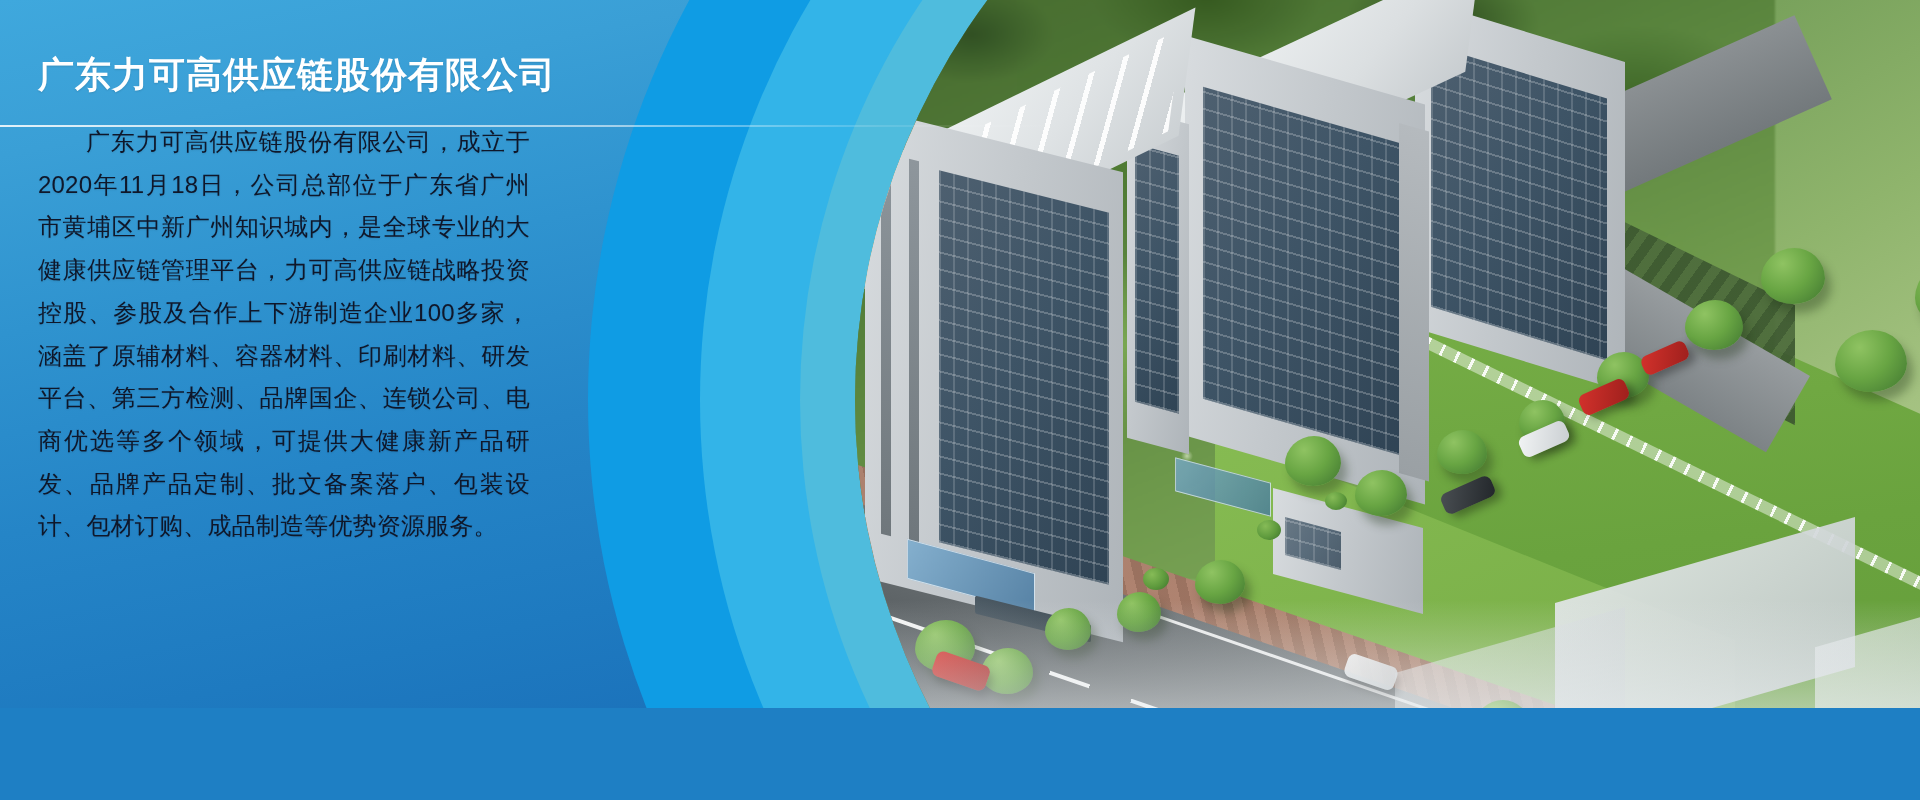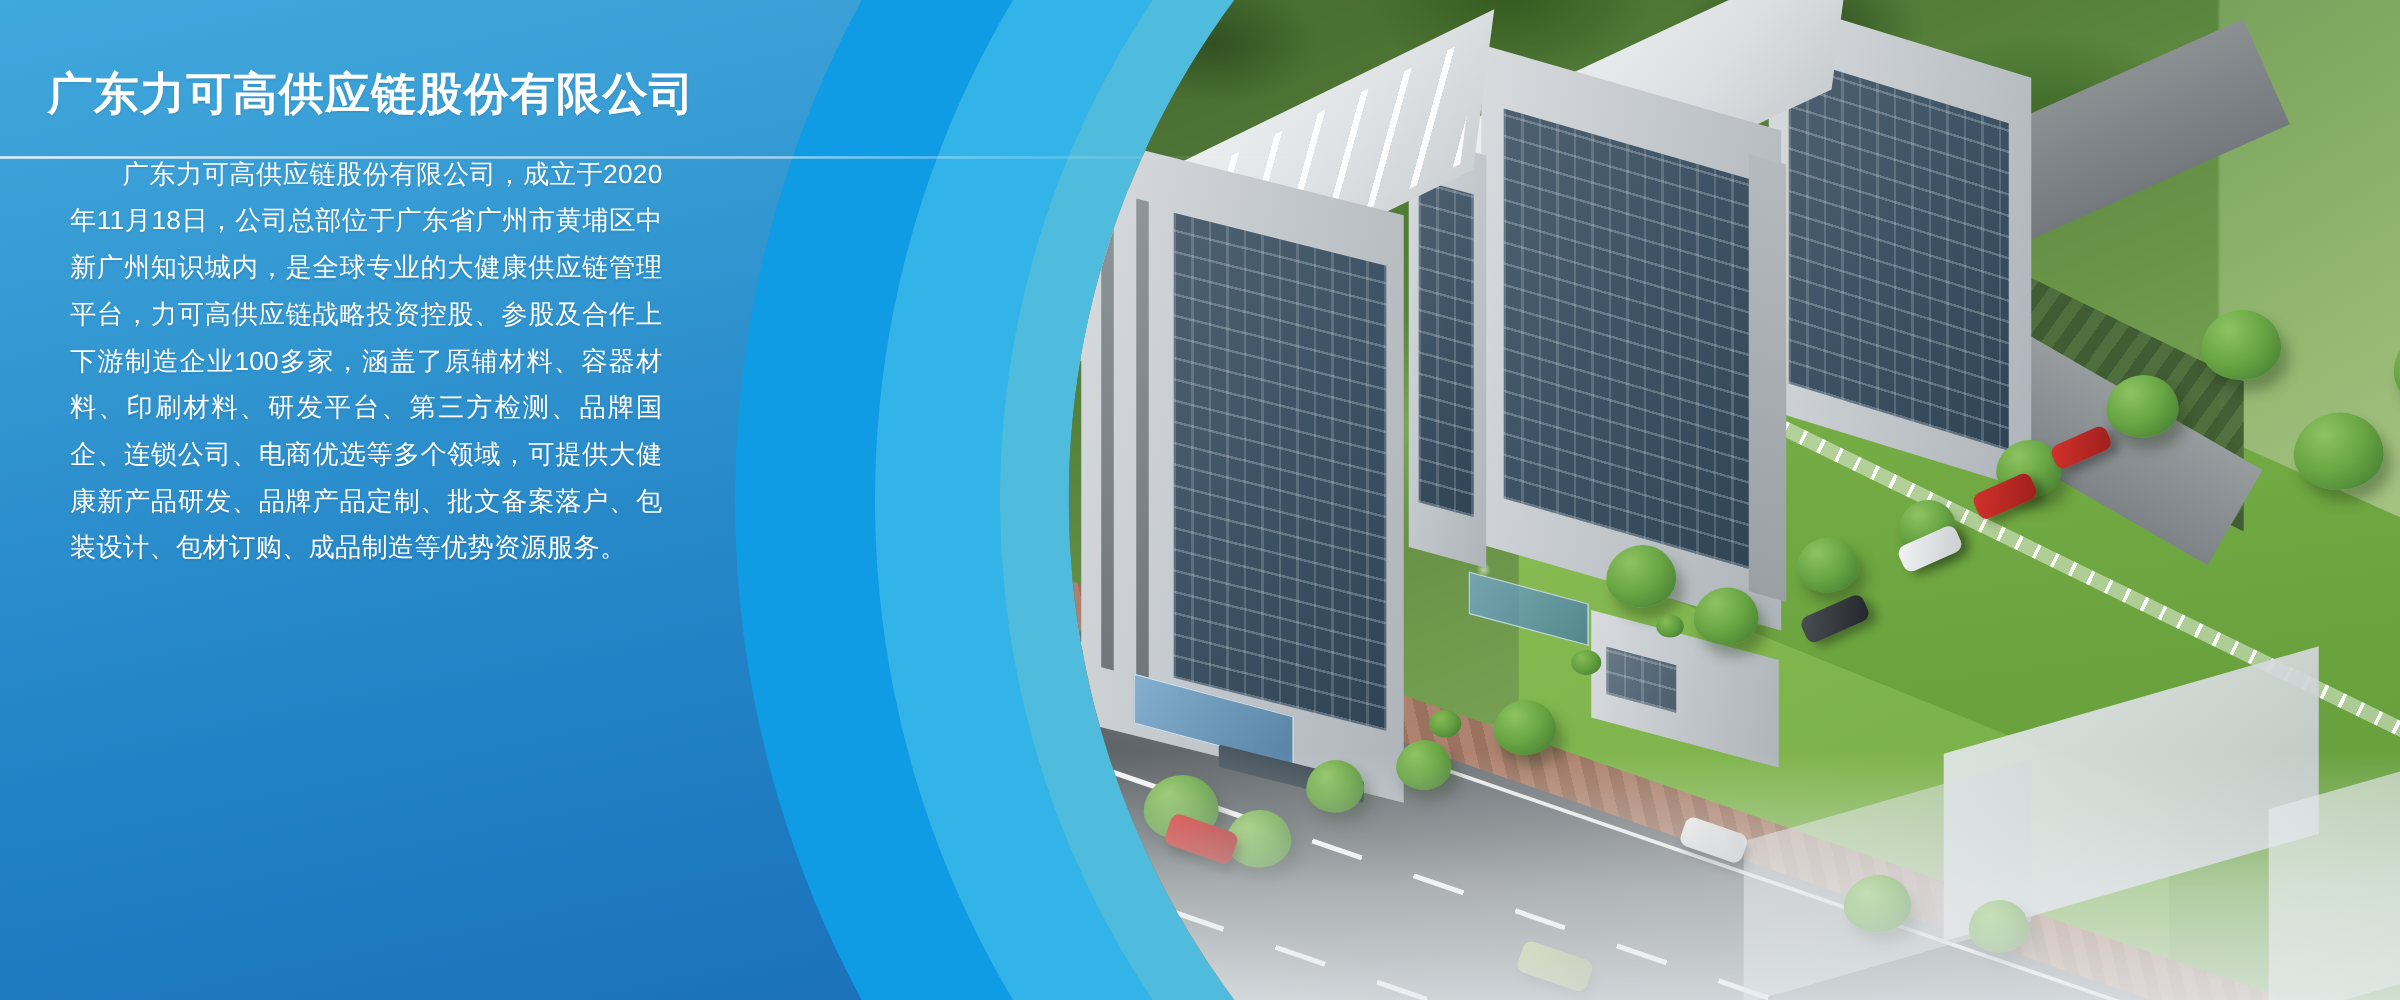--- a/index.html
+++ b/index.html
@@ -8,21 +8,21 @@
     width: 1920px;
     height: 800px;
     overflow: hidden;
     background: #1e7fc4;
     font-family: "Liberation Sans", "DejaVu Sans", sans-serif;
   }
 
   #stage {
     position: relative;
     width: 1920px;
-    height: 800px;
+    height: 708px;
     overflow: hidden;
   }
 
   
   .bg-base {
     position: absolute;
     inset: 0;
     background: linear-gradient(168deg, #3fa8dd 0%, #3a9fd6 14%, #2f93cf 30%, #2585c7 48%, #1e7ac0 66%, #1a6fb9 82%, #1766b2 100%);
   }
 
@@ -324,28 +324,27 @@
     text-shadow: 0 1px 2px rgba(0,0,0,.12);
   }
   .title-rule {
     position: absolute;
     left: 0; top: 125px;
     width: 1920px; height: 2px;
     background: linear-gradient(90deg, rgba(255,255,255,.85) 0%, rgba(255,255,255,.55) 32%, rgba(255,255,255,.12) 46%, rgba(255,255,255,0) 56%);
   }
   .body-text {
     margin-top: 24px;
-    font-size: 21px;
+    font-size: 24px;
     line-height: 1.78;
-    color: #ffffff;
+    color: #0f172a;
     text-align: justify;
     text-justify: inter-ideograph;
     letter-spacing: .2px;
     text-shadow: 0 1px 2px rgba(0,0,0,.10);
-    margin-left: 18px;
   }
   .body-text p { text-indent: 2em; margin: 0; }
 </style>
 </head>
 <body>
 
 <div id="stage">
 
   <div class="bg-base"></div>
 

